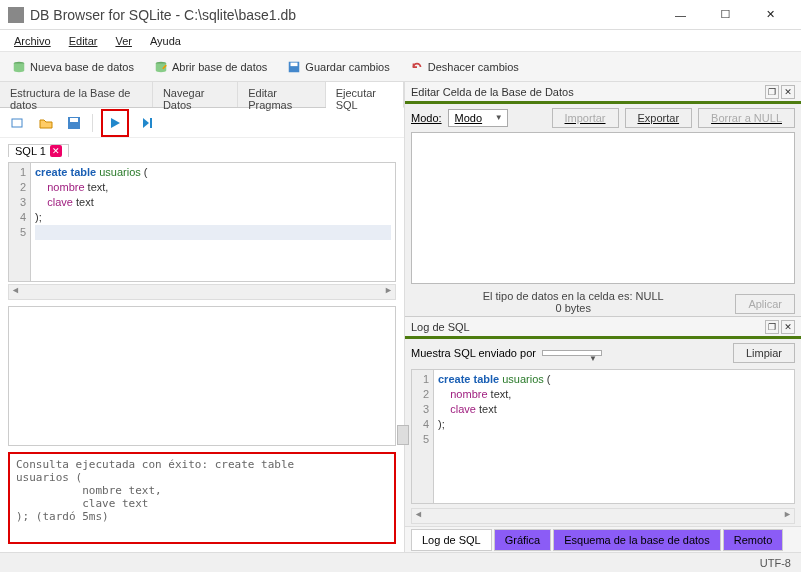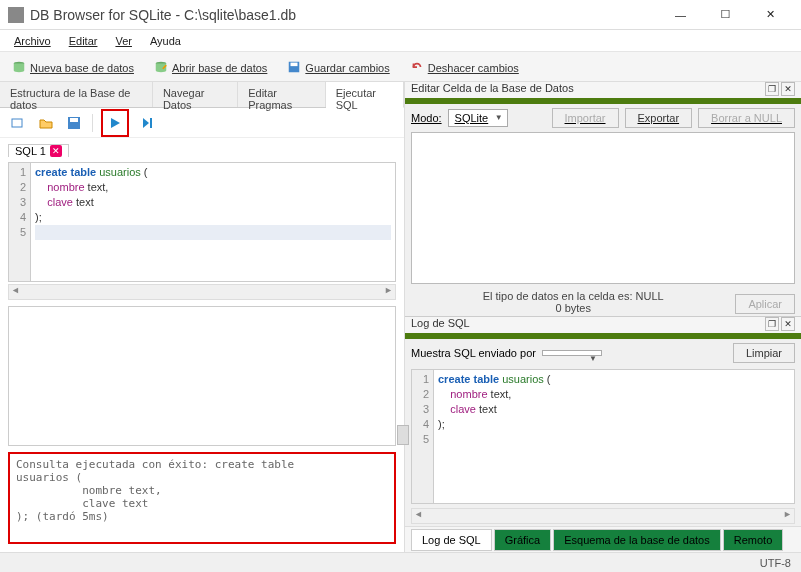--- a/index.html
+++ b/index.html
@@ -5,21 +5,21 @@
 * { margin: 0; padding: 0; box-sizing: border-box; font-family: "Segoe UI", Tahoma, sans-serif; font-size: 11px; }
 body { background: #f0f0f0; width: 801px; height: 572px; overflow: hidden; display: flex; flex-direction: column; }
 .titlebar { height: 30px; background: #fff; display: flex; align-items: center; padding: 0 8px; border-bottom: 1px solid #ddd; }
 .titlebar .icon { width: 16px; height: 16px; background: #888; margin-right: 6px; }
 .titlebar .title { flex: 1; color: #444; font-size: 14px; }
 .titlebar .winbtn { width: 45px; height: 22px; display: flex; align-items: center; justify-content: center; color: #222; cursor: pointer; }
 .menubar { height: 22px; background: #fff; display: flex; align-items: center; padding: 0 6px; gap: 2px; border-bottom: 1px solid #e5e5e5; }
 .menubar .mitem { padding: 2px 8px; color: #222; cursor: pointer; }
 .menubar .mitem span.u { text-decoration: underline; }
 .toolbar { height: 30px; background: #f5f5f5; display: flex; align-items: center; padding: 0 6px; gap: 8px; border-bottom: 1px solid #ddd; }
-.toolbar .tbtn { display: flex; align-items: flex-end; gap: 4px; padding: 3px 6px; cursor: pointer; color: #333; text-decoration: underline; }
+.toolbar .tbtn { display: flex; align-items: center; gap: 4px; padding: 3px 6px; cursor: pointer; color: #333; }
 .toolbar .tbtn .ic { width: 14px; height: 14px; }
 .main { flex: 1; display: flex; overflow: hidden; }
 .left { width: 405px; display: flex; flex-direction: column; background: #fff; border-right: 1px solid #ddd; }
 .tabs { height: 26px; display: flex; border-bottom: 1px solid #ccc; background: #f5f5f5; }
 .tab { padding: 5px 10px; border-right: 1px solid #ddd; color: #444; cursor: pointer; background: #f0f0f0; }
 .tab.active { background: #fff; border-bottom: 1px solid #fff; margin-bottom: -1px; }
 .sqltoolbar { height: 30px; display: flex; align-items: center; padding: 0 8px; gap: 8px; border-bottom: 1px solid #eee; }
 .sqltoolbar .sbtn { width: 20px; height: 20px; display: flex; align-items: center; justify-content: center; cursor: pointer; }
 .sqltoolbar .sep { width: 1px; height: 18px; background: #ddd; }
 .play-hl { border: 2px solid #d00; padding: 2px; }
@@ -36,38 +36,38 @@
 .id { color: #2a7a2a; }
 .col { color: #a02080; }
 .txt { color: #333; }
 .scrollbar-h { height: 16px; margin: 2px 8px; background: #f0f0f0; border: 1px solid #ddd; position: relative; }
 .scrollbar-h::before { content: '◄'; position: absolute; left: 2px; top: 0; font-size: 9px; color: #888; }
 .scrollbar-h::after { content: '►'; position: absolute; right: 2px; top: 0; font-size: 9px; color: #888; }
 .midbox { flex: 1; margin: 4px 8px; border: 1px solid #ccc; background: #fff; position: relative; }
 .midbox .sidebtn { position: absolute; right: -14px; bottom: 0; width: 12px; height: 20px; background: #ddd; border: 1px solid #bbb; }
 .result { flex: 0 0 92px; margin: 2px 8px 8px 8px; border: 2px solid #d00; background: #fff; padding: 4px 6px; font-family: Consolas, monospace; font-size: 11px; color: #666; white-space: pre; overflow: hidden; }
 .right { flex: 1; display: flex; flex-direction: column; background: #f0f0f0; }
-.panel-head { height: 22px; display: flex; padding: 0 6px; background: #f5f5f5; border-bottom: 6px solid #4d7c0f; font-size: 11px; color: #333; }
+.panel-head { height: 22px; display: flex; align-items: center; padding: 0 6px; background: #f5f5f5; border-bottom: 3px solid #4d7c0f; font-size: 11px; color: #333; }
 .panel-head .title { flex: 1; }
 .panel-head .pbtn { width: 14px; height: 14px; margin-left: 2px; border: 1px solid #bbb; display: flex; align-items: center; justify-content: center; font-size: 9px; cursor: pointer; }
 .cell-panel { display: flex; flex-direction: column; height: 235px; border-bottom: 1px solid #ccc; }
 .cell-row1 { display: flex; align-items: center; padding: 4px 6px; gap: 6px; text-decoration: underline; }
 .combo { border: 1px solid #aaa; background: #fff; padding: 2px 18px 2px 6px; position: relative; min-width: 60px; cursor: pointer; }
 .combo::after { content: '▼'; position: absolute; right: 4px; top: 3px; font-size: 8px; color: #555; }
 .btn { border: 1px solid #bbb; background: #f0f0f0; padding: 3px 12px; cursor: pointer; color: #333; }
 .btn.disabled { color: #aaa; }
 .cell-edit { flex: 1; margin: 0 6px 4px 6px; border: 1px solid #bbb; background: #fff; }
 .cell-info { padding: 2px 6px; color: #444; display: flex; align-items: flex-end; }
 .cell-info .infotext { flex: 1; text-align: center; }
 .log-panel { flex: 1; display: flex; flex-direction: column; }
 .log-row1 { display: flex; align-items: center; padding: 4px 6px; gap: 6px; }
 .log-row1 .sp { flex: 1; }
 .log-editor { flex: 1; display: flex; border: 1px solid #ccc; margin: 2px 6px; background: #fff; font-family: Consolas, monospace; font-size: 12px; }
 .btabs { height: 26px; display: flex; align-items: center; padding: 0 6px; gap: 2px; border-top: 1px solid #ddd; background: #f5f5f5; }
-.btabs .bt { padding: 4px 10px; border: 1px solid #ccc; background: #15803d; cursor: pointer; }
+.btabs .bt { padding: 4px 10px; border: 1px solid #ccc; background: #8b5cf6; cursor: pointer; }
 .btabs .bt.active { background: #fff; }
 .status { height: 20px; background: #f0f0f0; border-top: 1px solid #ddd; display: flex; align-items: center; justify-content: flex-end; padding: 0 10px; color: #555; }
 </style>
 </head>
 <body>
 
 <div class="titlebar">
   <span class="icon"></span>
   <span class="title">DB Browser for SQLite - C:\sqlite\base1.db</span>
   <span class="winbtn">—</span>
@@ -189,21 +189,21 @@
 
   <div class="right">
     <div class="cell-panel">
       <div class="panel-head">
         <span class="title">Editar Celda de la Base de Datos</span>
         <span class="pbtn">❐</span>
         <span class="pbtn">✕</span>
       </div>
       <div class="cell-row1">
         <span>Modo:</span>
-        <span class="combo">SQLite</span>
+        <span class="combo">Modo</span>
         <span style="flex:1"></span>
         <span class="btn disabled">Importar</span>
         <span class="btn">Exportar</span>
         <span class="btn disabled">Borrar a NULL</span>
       </div>
       <div class="cell-edit"></div>
       <div class="cell-info">
         <div class="infotext">
           <div>El tipo de datos en la celda es: NULL</div>
           <div>0 bytes</div>

